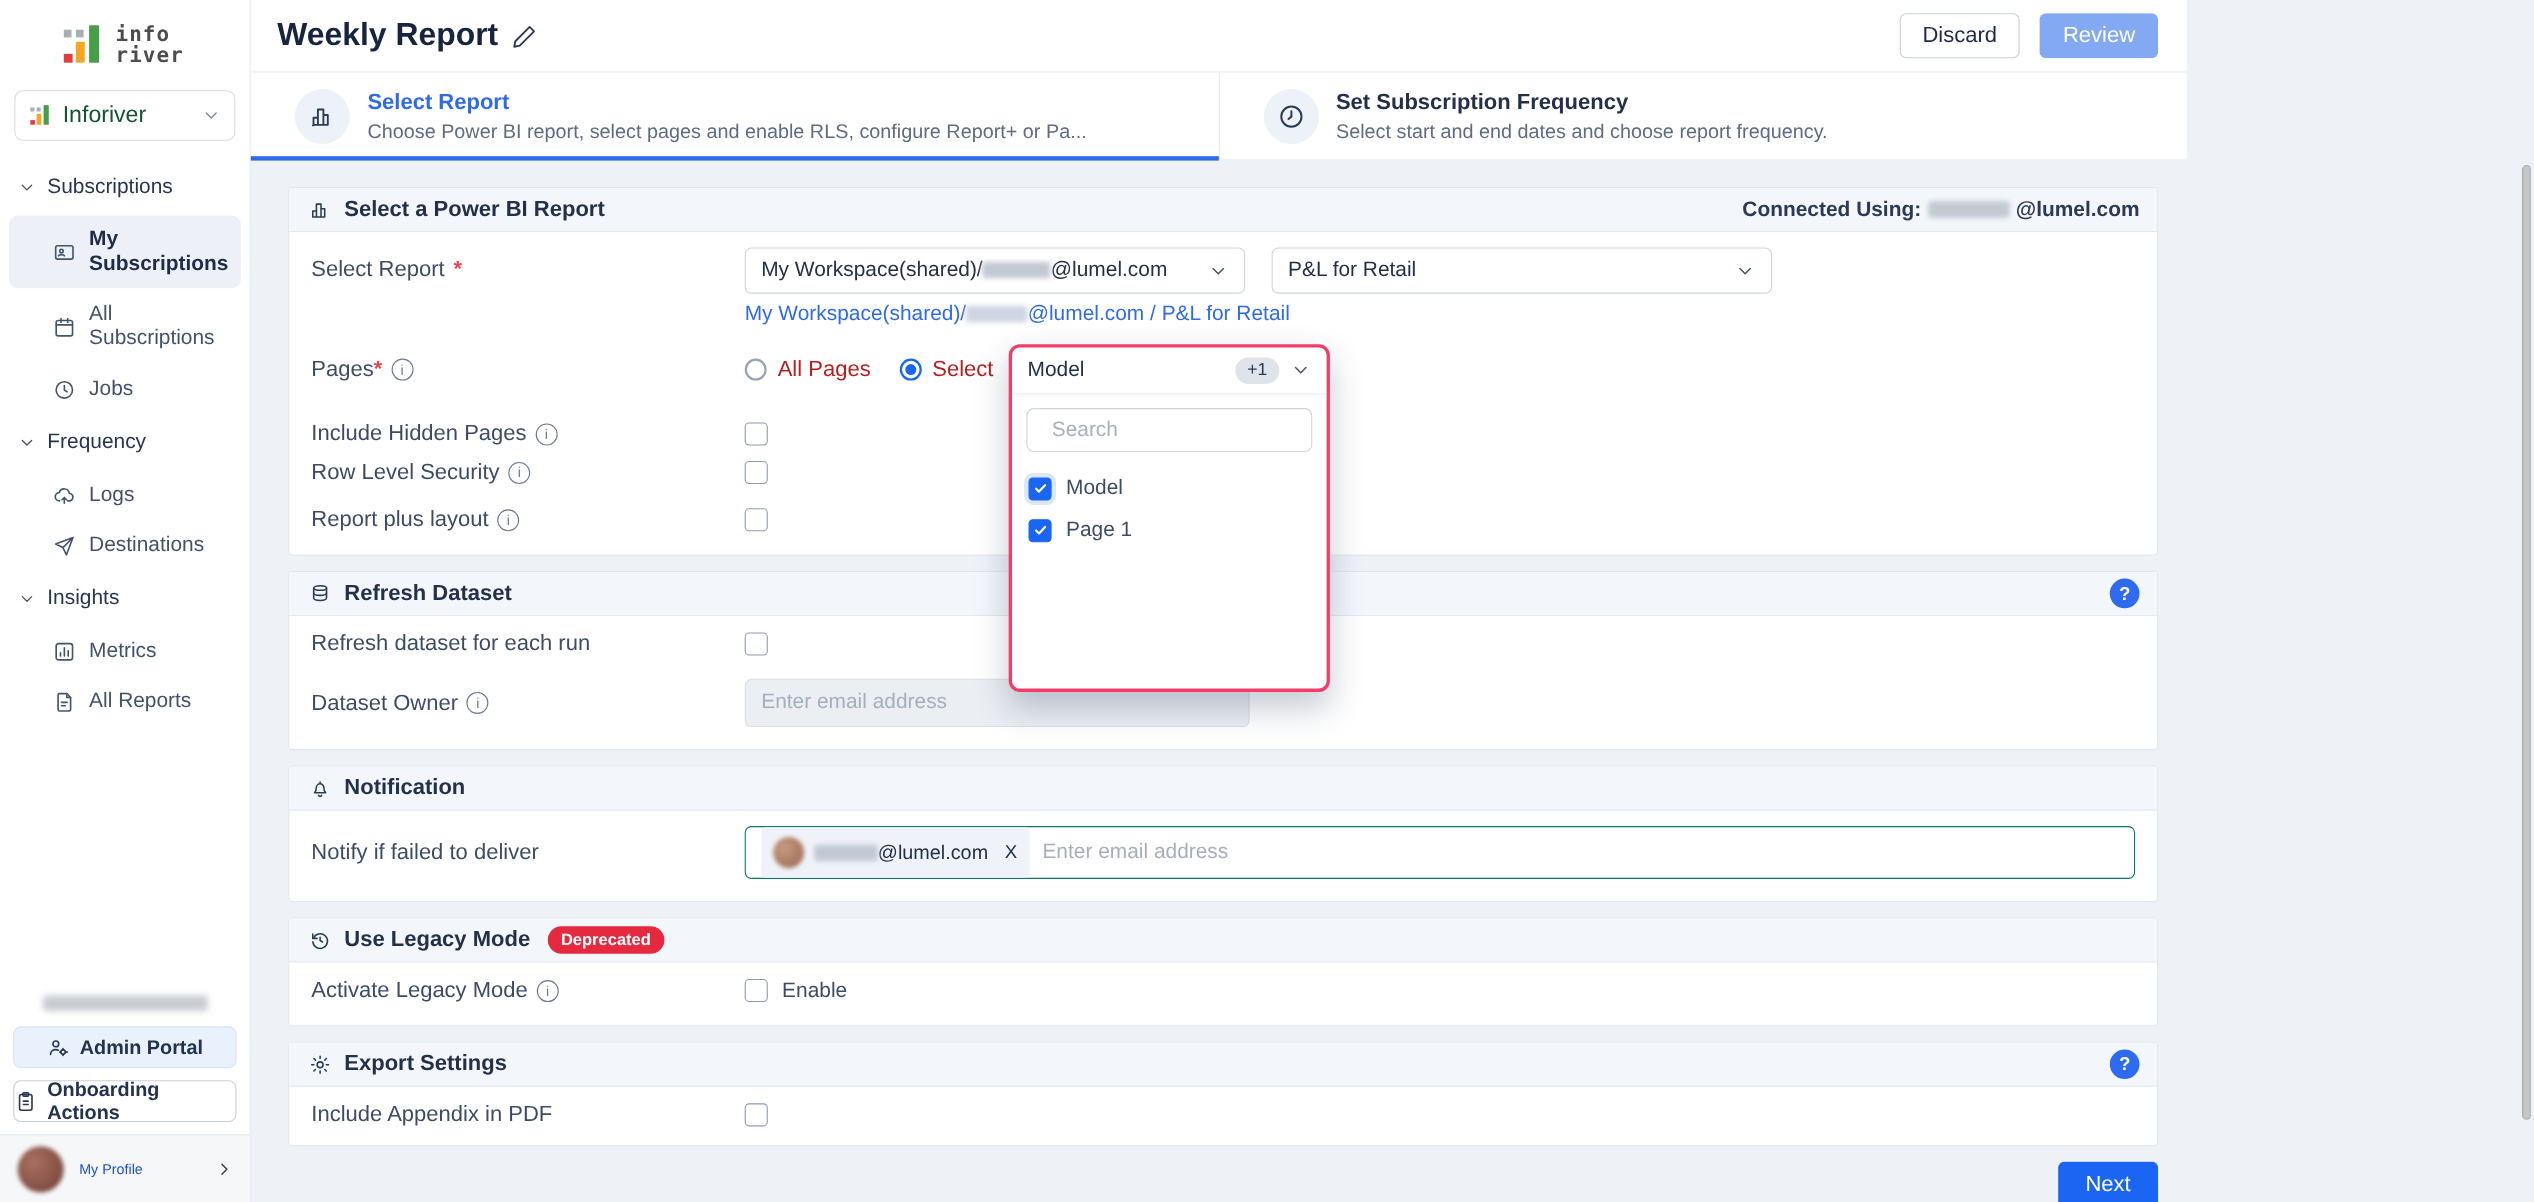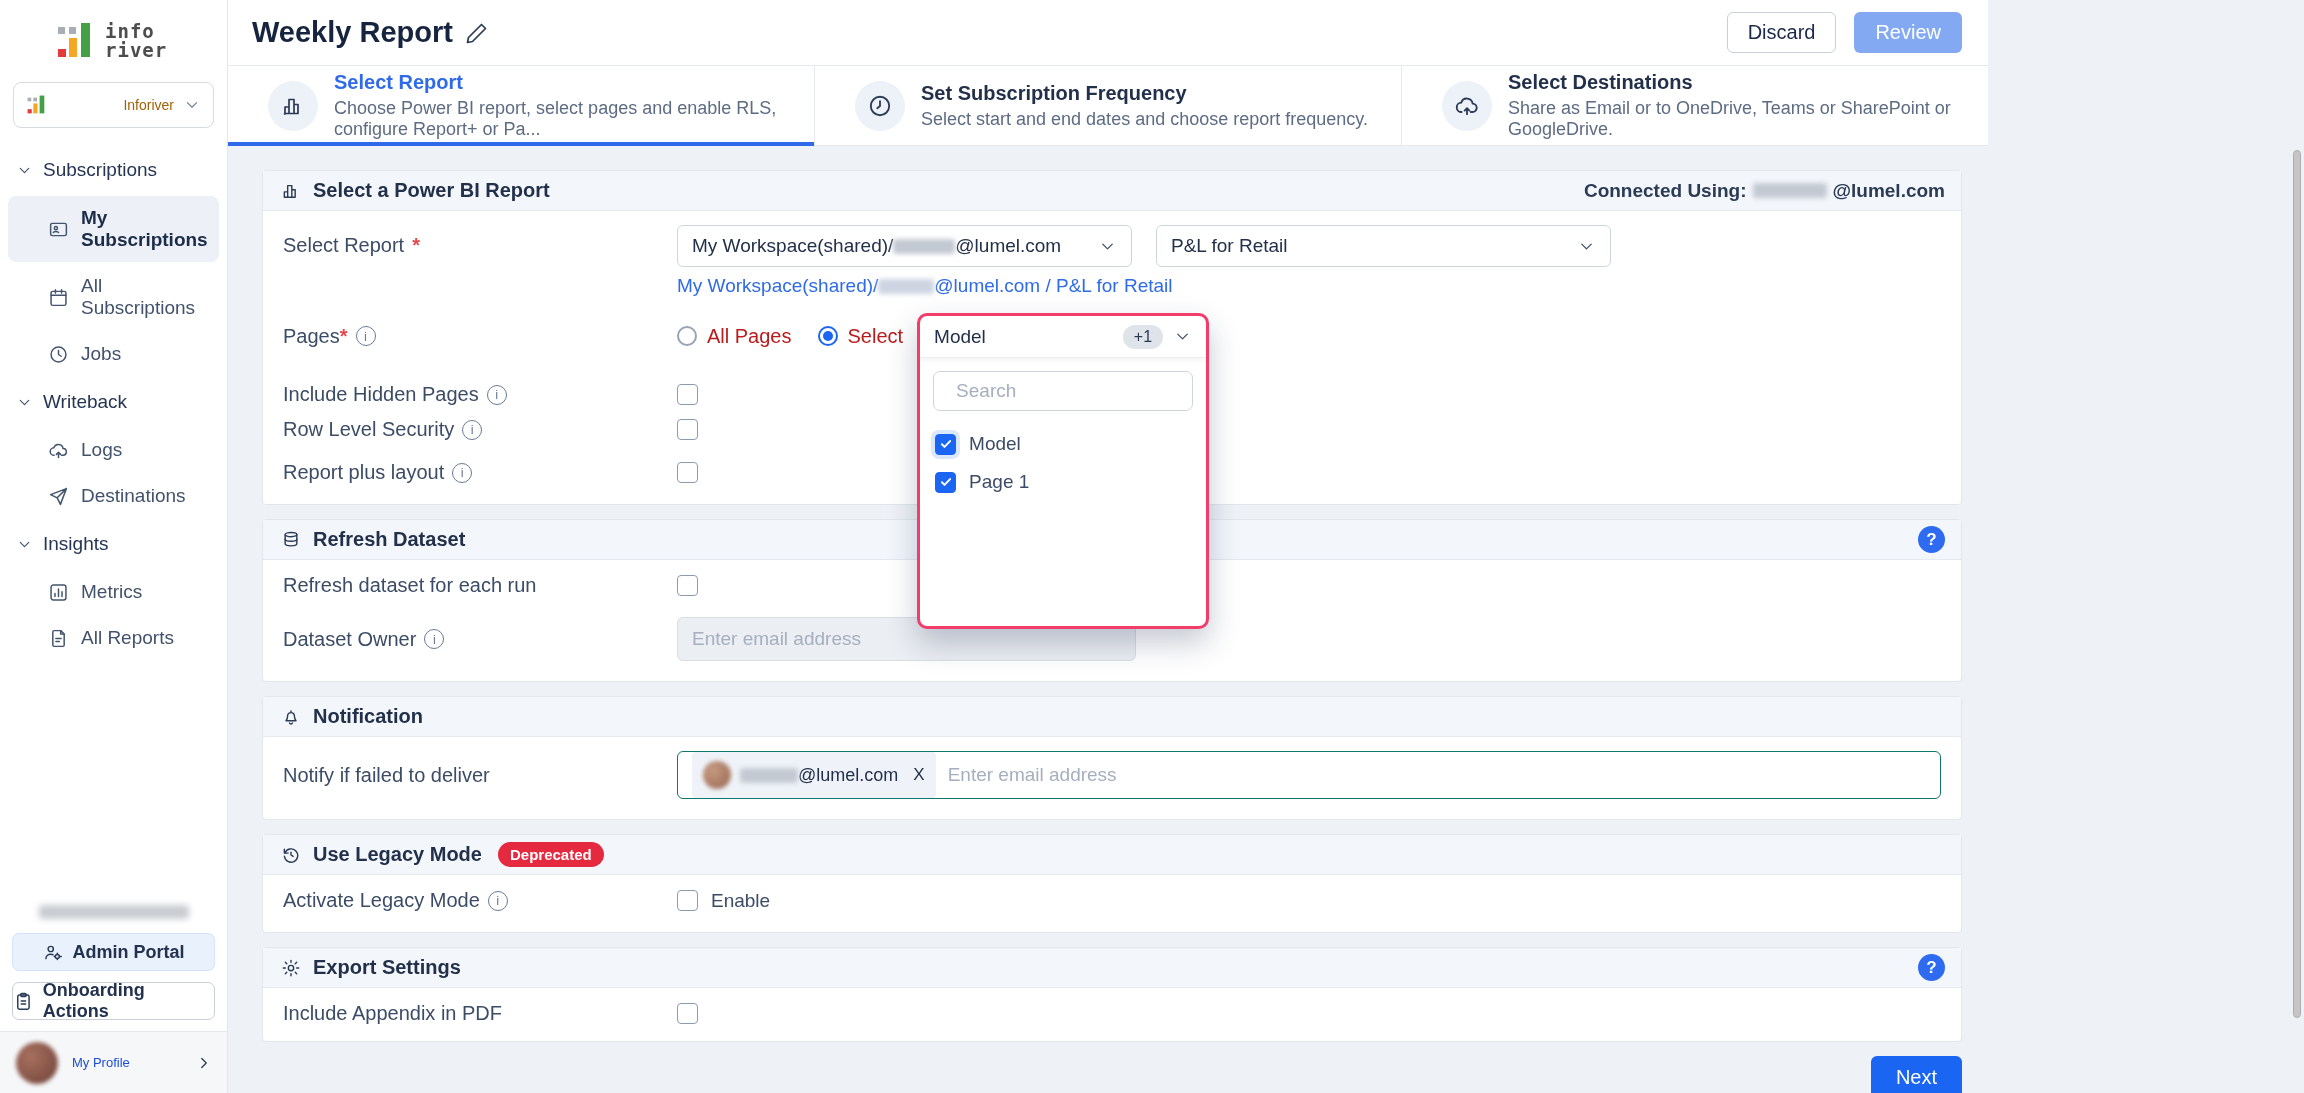--- a/index.html
+++ b/index.html
@@ -8,21 +8,21 @@
 
   
   .app { display:flex; width:1900px; height:1093px; }
   .sidebar { width:228px; min-width:228px; background:#fff; border-right:1px solid #e4e8ee; display:flex; flex-direction:column; height:1093px; }
   .main { flex:1; display:flex; flex-direction:column; height:1093px; }
 
   
   .logo-row { display:flex; align-items:center; gap:9px; padding:20px 0 14px 56px; }
   .logo-text { font-family:"DejaVu Sans Mono", monospace; font-size:19px; line-height:0.98; color:#4d4d4d; font-weight:bold; letter-spacing:1px; }
   .ws-select { margin:6px 13px 10px; border:1px solid #d6dbe3; border-radius:8px; height:46px; display:flex; align-items:center; padding:0 12px; gap:9px; cursor:pointer; }
-  .ws-select .lbl { flex:1; font-size:14px; color:#a16207;text-align:right; }
+  .ws-select .lbl { flex:1; font-size:21px; color:#14532d; }
   .nav { flex:1; overflow:hidden; padding-top:8px; }
   .nav-group-header { display:flex; align-items:center; gap:10px; padding:13px 10px 13px 16px; color:#253553; font-size:19px; font-weight:500; cursor:pointer; }
   .nav-item { display:flex; align-items:center; gap:12px; margin:2px 8px; padding:11px 8px 11px 40px; border-radius:8px; color:#42526b; font-size:19px; cursor:pointer; }
   .nav-item.active { background:#edf1f7; color:#1d2c49; font-weight:600; }
   .nav-item svg, .nav-group-header svg { flex:none; }
   .sidebar-bottom { padding:6px 12px 0; }
   .version-blur { display:block; margin:6px auto 14px; width:150px; height:14px; background:#b6bac2; border-radius:3px; filter:blur(3px); opacity:.75; }
   .side-btn { display:flex; align-items:center; justify-content:center; gap:9px; height:38px; border-radius:7px; font-size:18px; font-weight:600; color:#23324e; margin-bottom:11px; cursor:pointer; }
   .side-btn.admin { background:#e9f1fd; border:1px solid #d4e3fa; }
   .side-btn.onboard { background:#fff; border:1px solid #c8cfd9; }
@@ -170,21 +170,21 @@
             <circle cx="12" cy="12" r="8.5"></circle>
             <path d="M12 7.5V12l3 2"></path>
           </svg>
         <span>Jobs</span>
       </div>
 
       <div class="nav-group-header">
         <svg class="icn" width="17" height="17" viewBox="0 0 24 24">
             <path d="M6 9l6 6 6-6"></path>
           </svg>
-        <span>Writeback</span>
+        <span>Frequency</span>
       </div>
       <div class="nav-item">
         <svg class="icn" width="21" height="21" viewBox="0 0 24 24">
             <path d="M7 17.5a4.3 4.3 0 0 1-.3-8.6 5.4 5.4 0 0 1 10.5.9A3.7 3.7 0 0 1 17 17.5h-1.5"></path>
             <path d="M12 20v-6M9.6 16.4L12 14l2.4 2.4"></path>
           </svg>
         <span>Logs</span>
       </div>
       <div class="nav-item">
         <svg class="icn" width="21" height="21" viewBox="0 0 24 24">
@@ -273,32 +273,20 @@
       <div class="tab">
         <span class="ticon">
           <svg class="icn navy" width="26" height="26" viewBox="0 0 24 24">
               <circle cx="12" cy="12" r="8.5"></circle>
               <path d="M12 7.5V12l-2.5 2"></path>
             </svg>
         </span>
         <div>
           <div class="t-label">Set Subscription Frequency</div>
           <div class="t-desc">Select start and end dates and choose report frequency.</div>
-        </div>
-      </div>
-      <div class="tab">
-        <span class="ticon">
-          <svg class="icn navy" width="26" height="26" viewBox="0 0 24 24">
-              <path d="M7 17.5a4.3 4.3 0 0 1-.3-8.6 5.4 5.4 0 0 1 10.5.9A3.7 3.7 0 0 1 17 17.5h-1.5"></path>
-              <path d="M12 19.5V14M9.8 16.2L12 14l2.2 2.2"></path>
-            </svg>
-        </span>
-        <div>
-          <div class="t-label">Select Destinations</div>
-          <div class="t-desc">Share as Email or to OneDrive, Teams or SharePoint or GoogleDrive.</div>
         </div>
       </div>
     </div>
 
     <div class="content">
 
       <section class="card">
         <div class="card-header">
           <svg class="icn navy" width="20" height="20" viewBox="0 0 24 24">
               <path d="M4 19.5V13h4v6.5M8 19.5V5.5h5v14M13 19.5v-9h4v9M4 19.5h13"></path>

